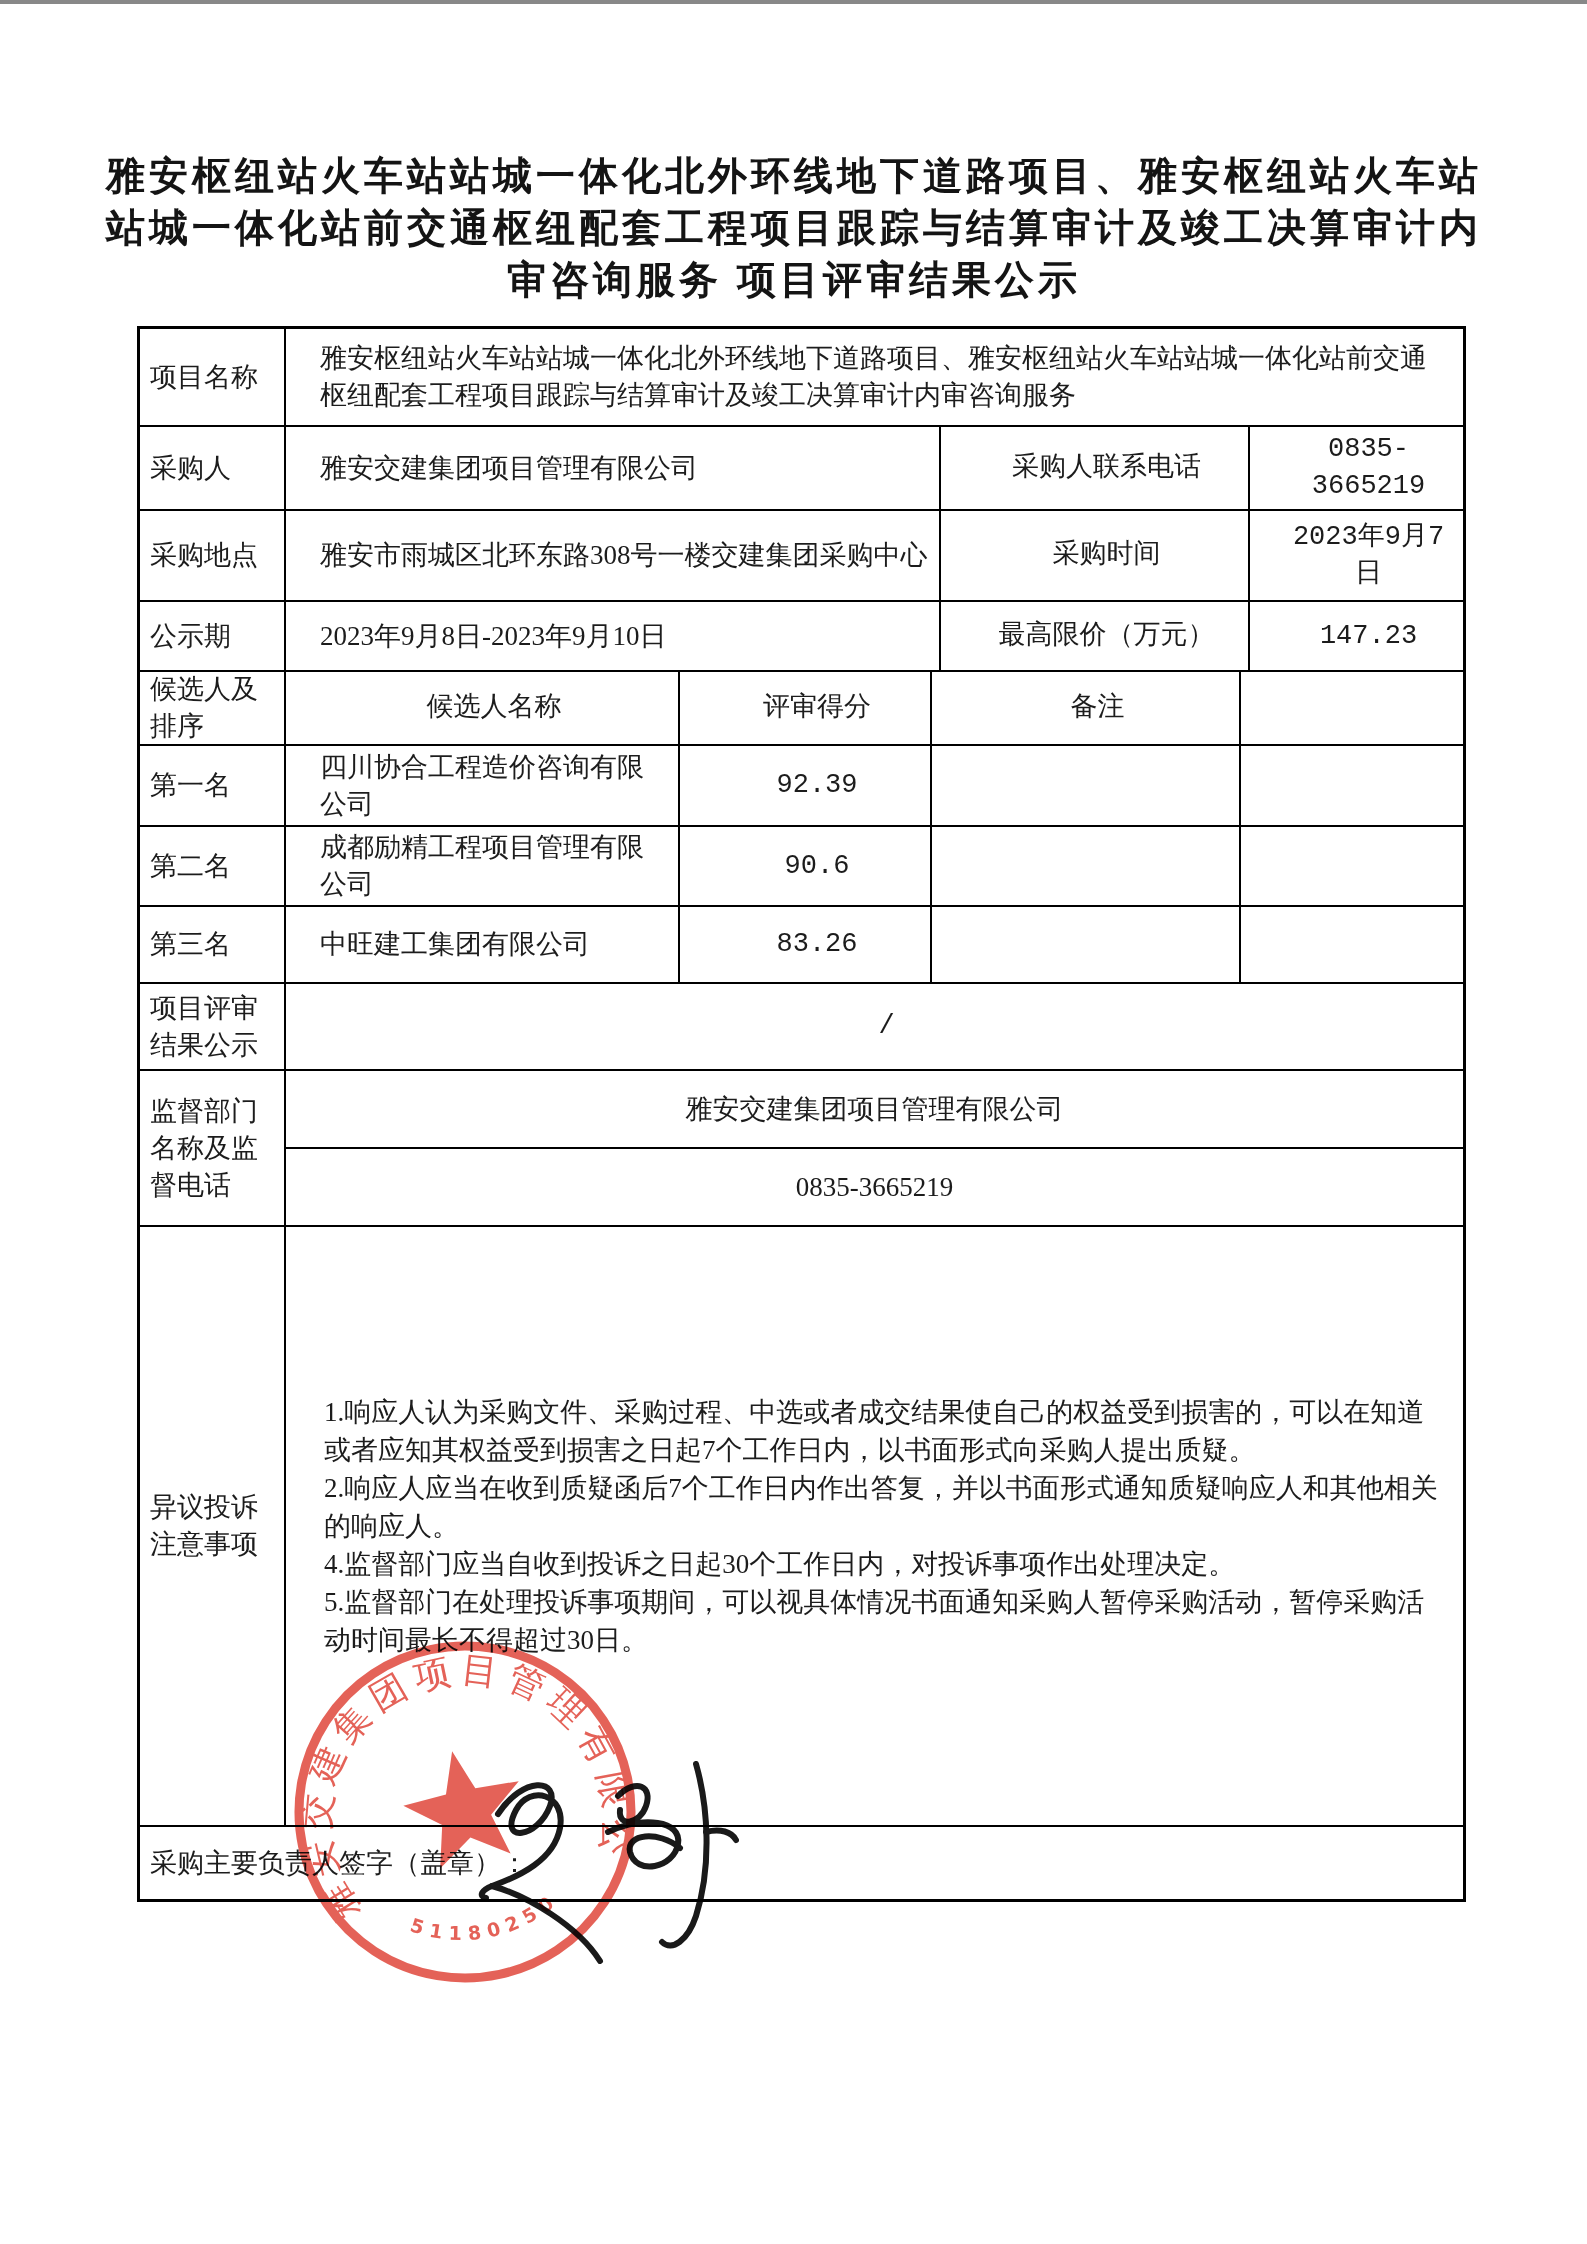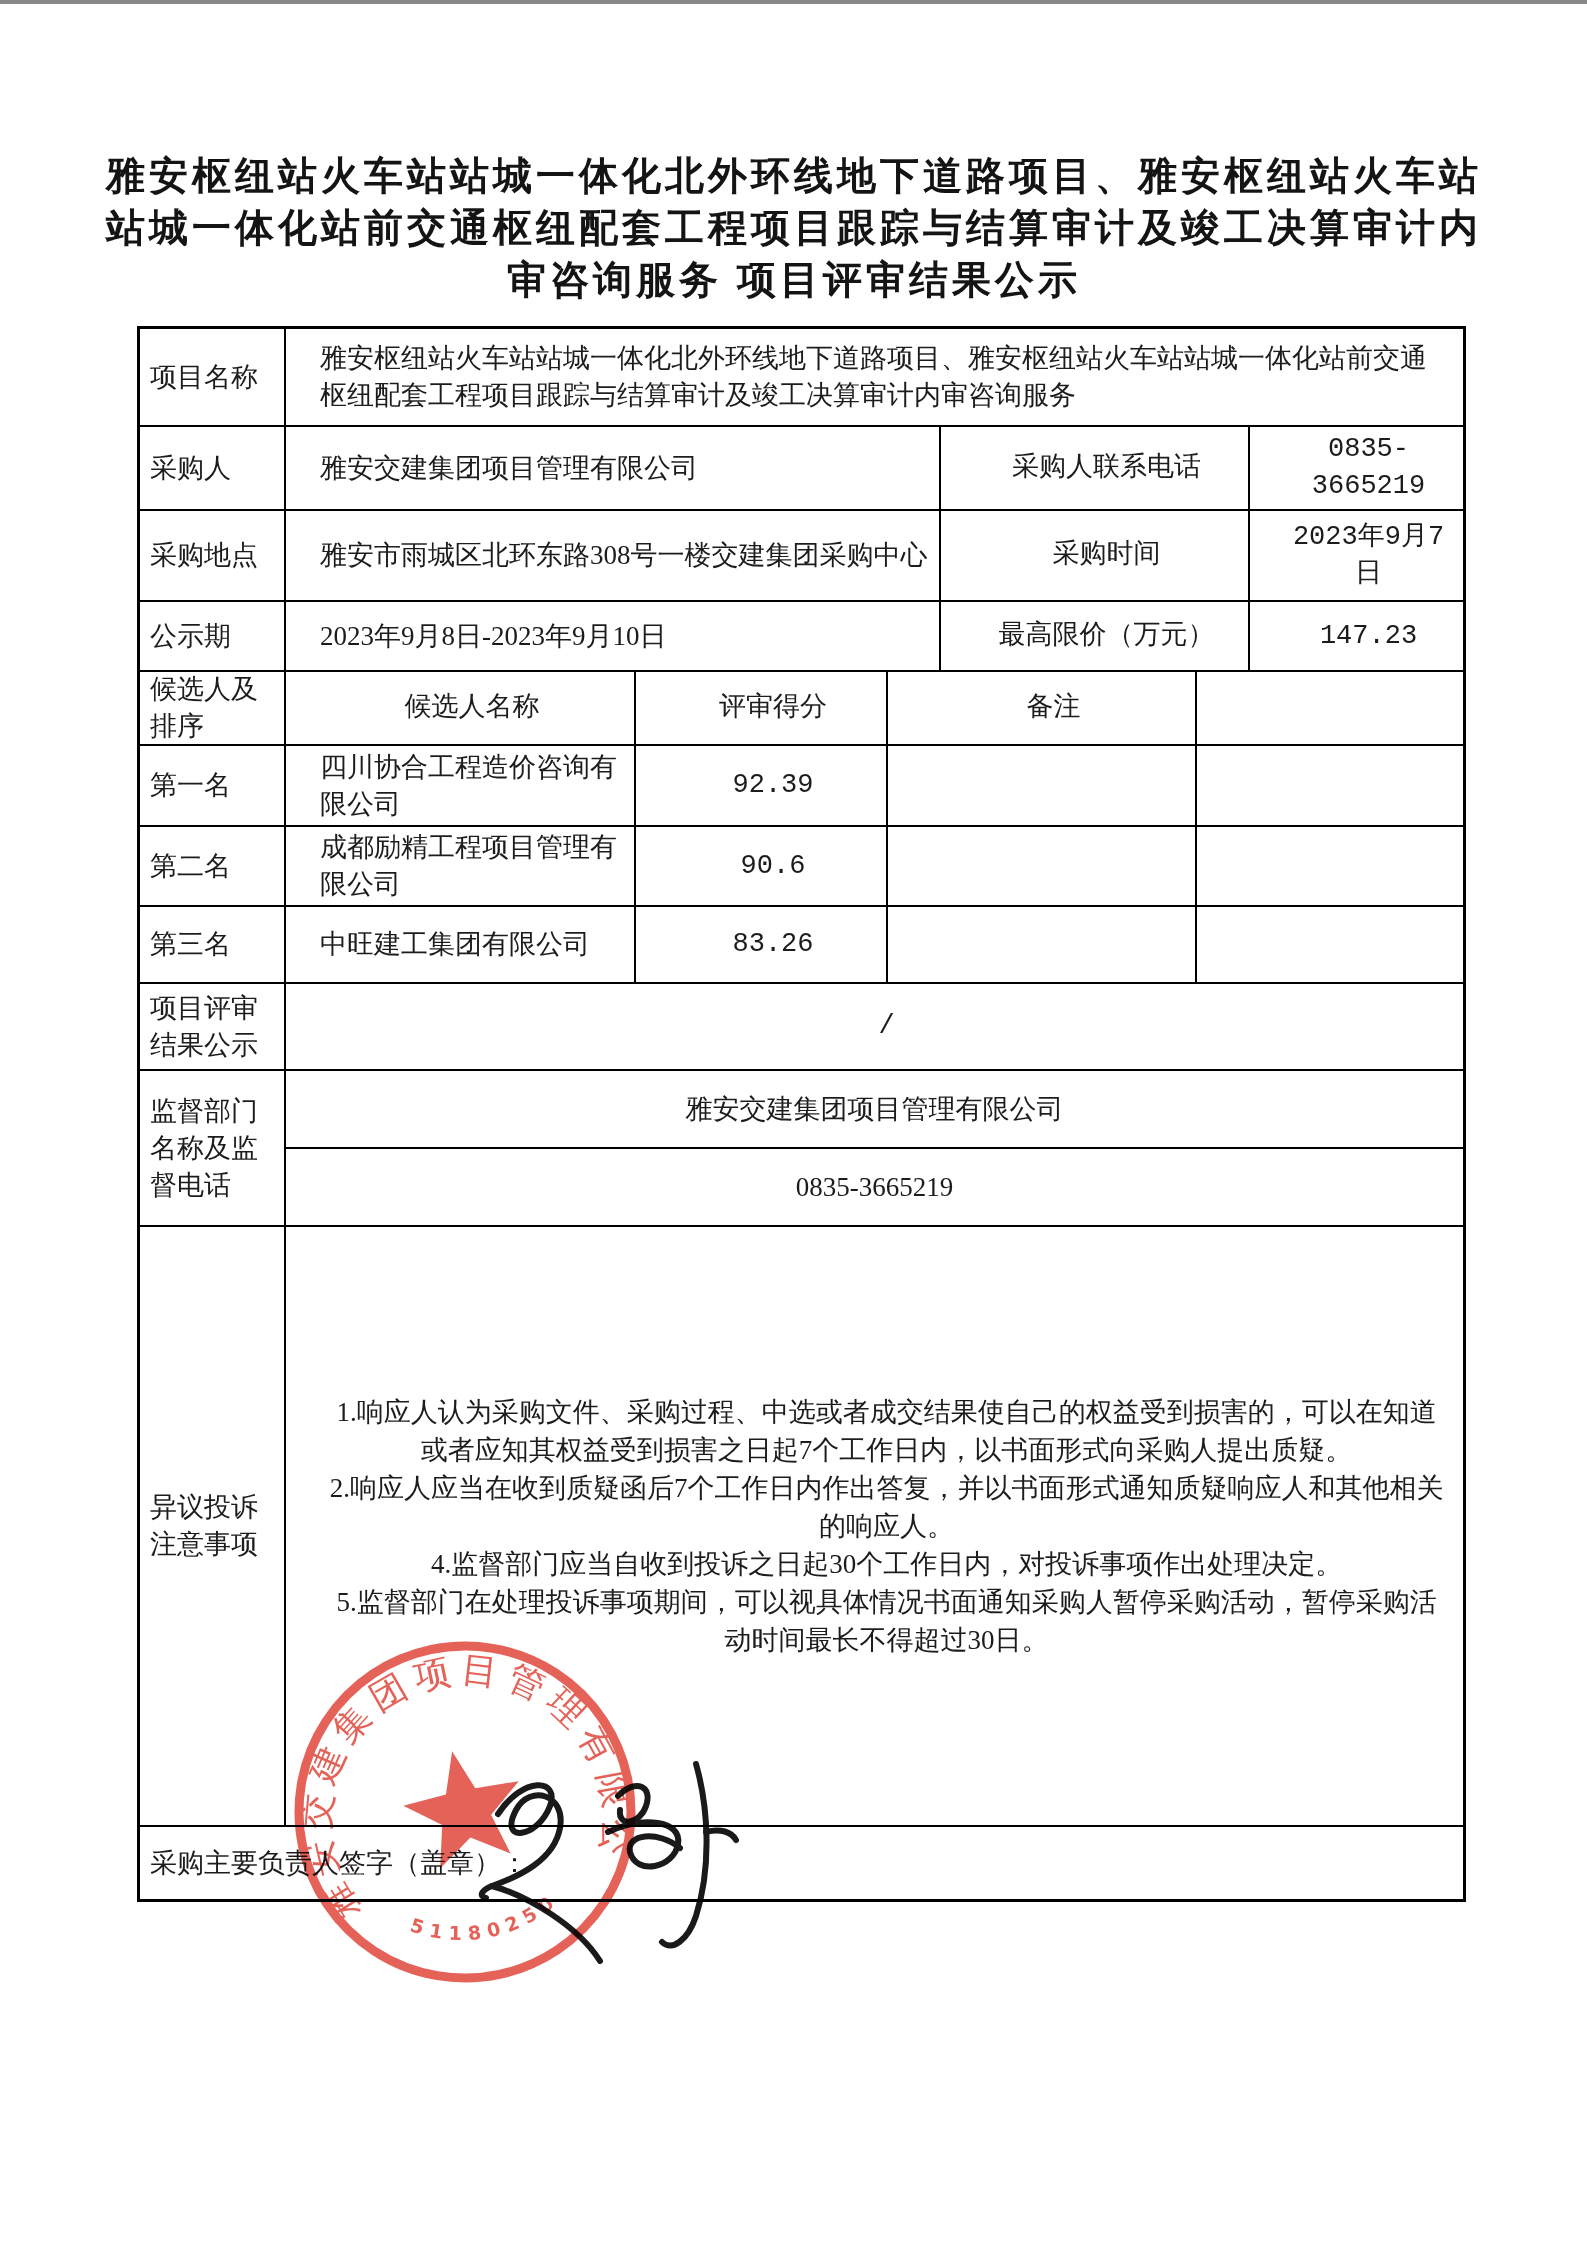--- a/index.html
+++ b/index.html
@@ -36,40 +36,40 @@
     display:flex;align-items:center;
     padding:4px 10px;
     font-size:27px;line-height:37px;
     overflow:hidden;
   }
   .cell + .cell{border-left:2px solid #000;padding-left:34px;}
   .c1{width:144px;flex:none;}
   .c2{width:655px;flex:none;}
   .c3{width:309px;flex:none;}
   .c4{flex:1;}
-  .cn{width:350px;flex:none;}
+  .cn{width:394px;flex:none;}
   .cs{width:252px;flex:none;}
   .merge{flex:1;}
   .center{justify-content:center;text-align:center;font-family:Liberation Mono, monospace;}
   .left{justify-content:flex-start;text-align:left;}
   .r1{height:96px}.r2{height:84px}.r3{height:91px}.r4{height:70px}
   .r5{height:74px}.r6{height:81px}.r7{height:80px}.r8{height:77px}
   .r9{height:87px}.r10{height:156px}.r11{height:600px}.r12{height:74px}
   .subcol{flex:1;display:flex;flex-direction:column;}
   .subrow{flex:1;display:flex;align-items:center;justify-content:center;
     box-sizing:border-box;padding:4px 10px;font-size:27px;line-height:37px;text-align:center;}
   .subrow + .subrow{border-top:2px solid #000;}
   .objection-text{
     display:block;
     align-self:center;
     font-size:27px;line-height:38px;
     text-align:left;
     padding:0 4px;
   }
-  .objection-text p{margin:0;text-align:center;}
+  .objection-text p{margin:0;}
   .seal{
     position:absolute;left:253px;top:1596px;width:424px;height:424px;
     mix-blend-mode:multiply;
     pointer-events:none;
   }
   .signature{
     position:absolute;left:468px;top:1732px;width:300px;height:235px;
     mix-blend-mode:multiply;
     pointer-events:none;
   }

